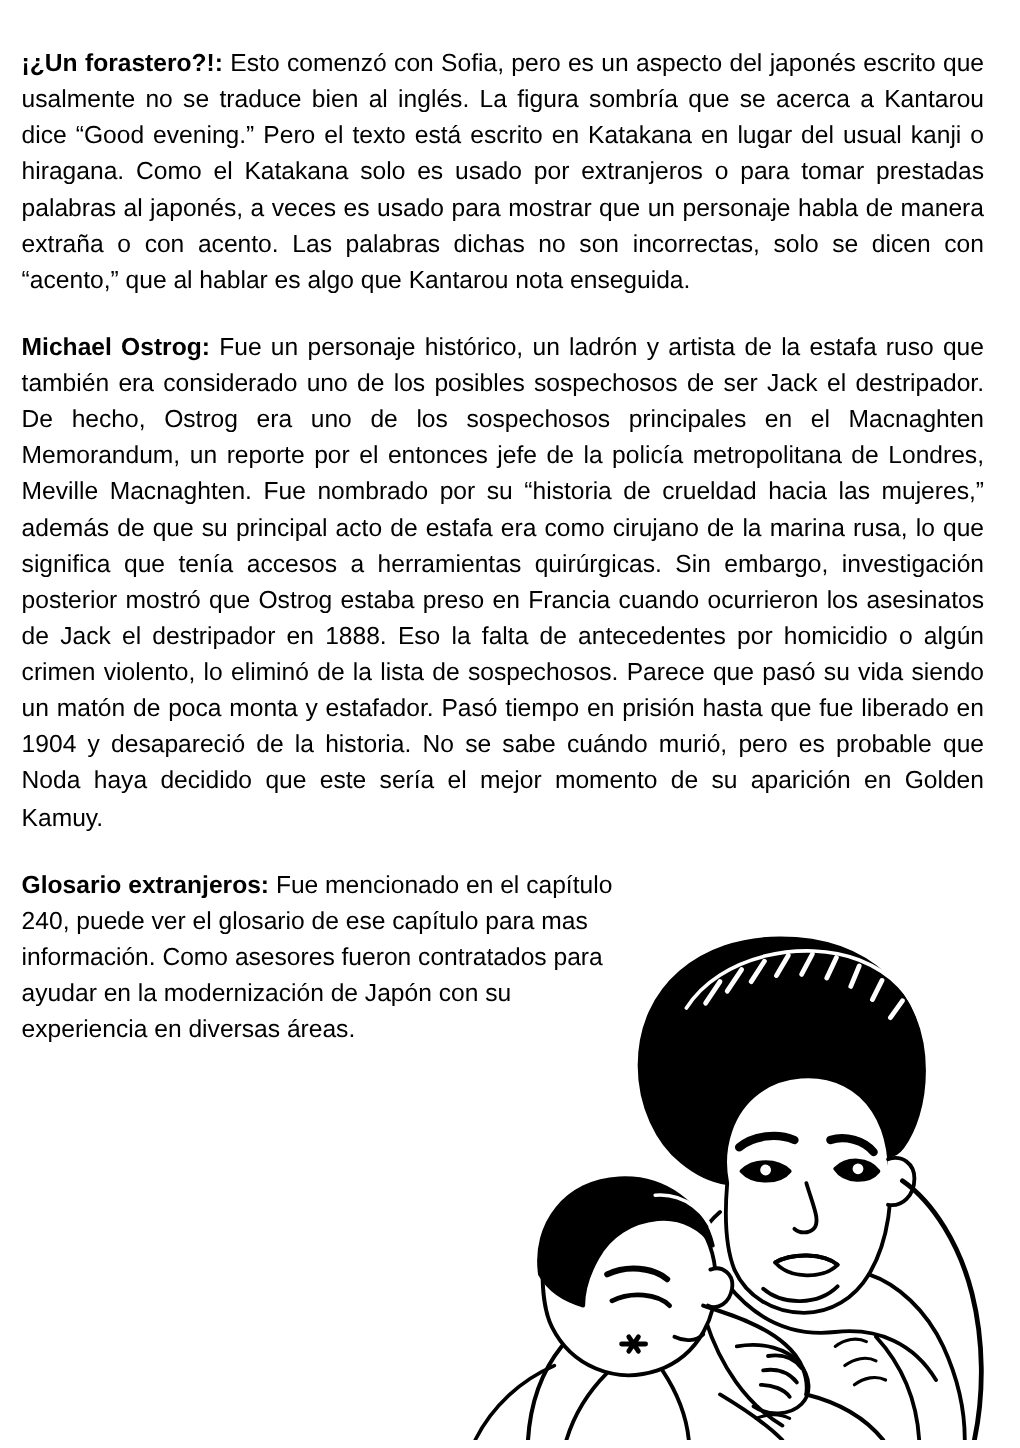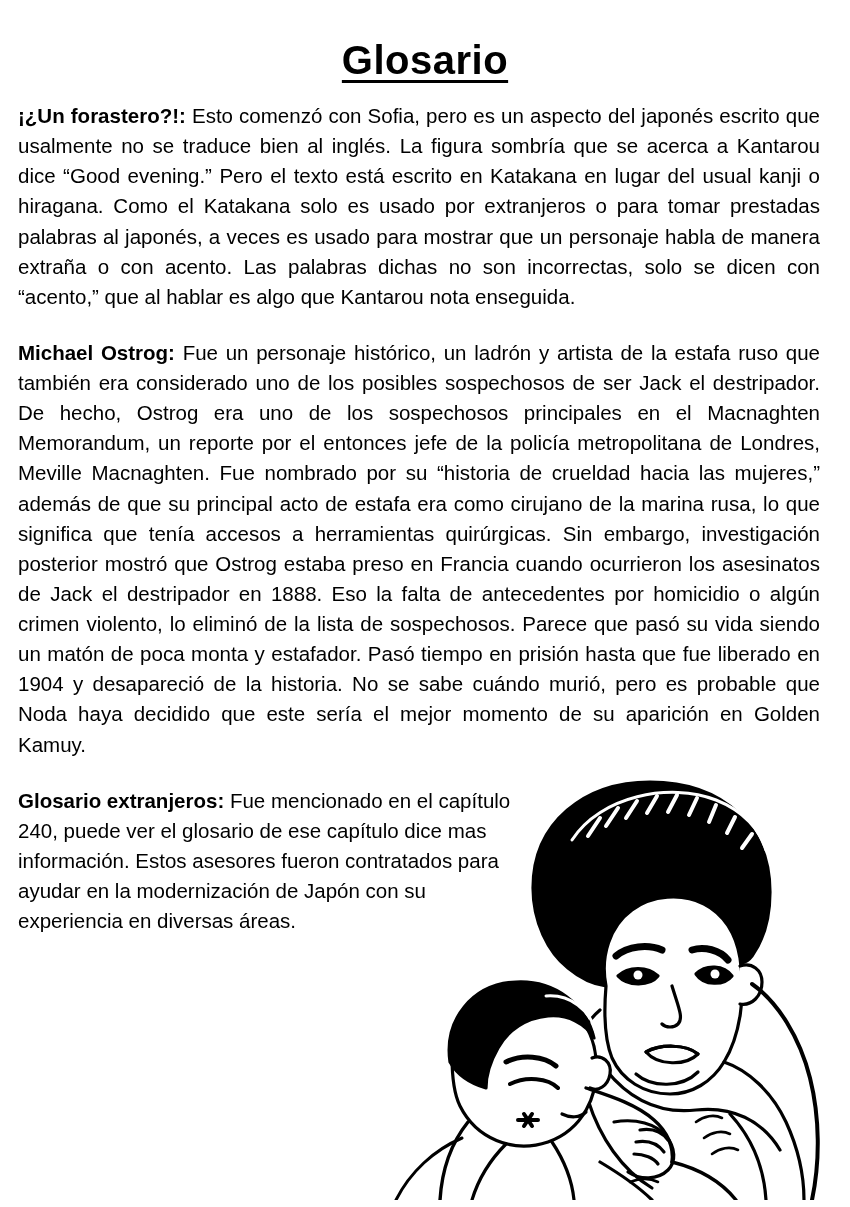--- a/index.html
+++ b/index.html
@@ -55,32 +55,31 @@
   }
   .art svg {
     display: block;
   }
 </style>
 </head>
 <body>
 
 <div class="page">
 
-  <h1 class="title">Glosario</h1>
 
   <p class="entry">
     <span class="term">¡¿Un forastero?!:</span><span> Esto comenzó con Sofia, pero es un aspecto del japonés escrito que usalmente no se traduce bien al inglés. La figura sombría que se acerca a Kantarou dice “Good evening.” Pero el texto está escrito en Katakana en lugar del usual kanji o hiragana. Como el Katakana solo es usado por extranjeros o para tomar prestadas palabras al japonés, a veces es usado para mostrar que un personaje habla de manera extraña o con acento. Las palabras dichas no son incorrectas, solo se dicen con “acento,” que al hablar es algo que Kantarou nota enseguida.</span>
   </p>
 
   <p class="entry">
     <span class="term">Michael Ostrog:</span><span> Fue un personaje histórico, un ladrón y artista de la estafa ruso que también era considerado uno de los posibles sospechosos de ser Jack el destripador. De hecho, Ostrog era uno de los sospechosos principales en el Macnaghten Memorandum, un reporte por el entonces jefe de la policía metropolitana de Londres, Meville Macnaghten. Fue nombrado por su “historia de crueldad hacia las mujeres,” además de que su principal acto de estafa era como cirujano de la marina rusa, lo que significa que tenía accesos a herramientas quirúrgicas. Sin embargo, investigación posterior mostró que Ostrog estaba preso en Francia cuando ocurrieron los asesinatos de Jack el destripador en 1888. Eso la falta de antecedentes por homicidio o algún crimen violento, lo eliminó de la lista de sospechosos. Parece que pasó su vida siendo un matón de poca monta y estafador. Pasó tiempo en prisión hasta que fue liberado en 1904 y desapareció de la historia. No se sabe cuándo murió, pero es probable que Noda haya decidido que este sería el mejor momento de su aparición en Golden Kamuy.</span>
   </p>
 
   <p class="entry narrow">
-    <span class="term">Glosario extranjeros:</span><span> Fue mencionado en el capítulo 240, puede ver el glosario de ese capítulo dice mas información. Estos asesores fueron contratados para ayudar en la modernización de Japón con su experiencia en diversas áreas.</span>
+    <span class="term">Glosario extranjeros:</span><span> Fue mencionado en el capítulo 240, puede ver el glosario de ese capítulo para mas información. Como asesores fueron contratados para ayudar en la modernización de Japón con su experiencia en diversas áreas.</span>
   </p>
 
   <div class="art">
     <svg viewBox="0 0 540 430" width="540" height="430" xmlns="http://www.w3.org/2000/svg" aria-hidden="true">
       <g fill="none" stroke="#000" stroke-width="3.2" stroke-linecap="round" stroke-linejoin="round">
 
         <path d="M233 118 C233 52 285 12 350 12 C425 12 470 58 470 122 C470 150 462 172 452 186
                  C446 194 436 196 432 188 C424 172 418 156 406 148 C392 139 374 138 358 142
                  C340 146 326 156 318 170 C310 184 306 202 306 216
                  C292 214 280 208 268 198 C248 182 233 152 233 118 Z" fill="#000" stroke="#000"></path>

